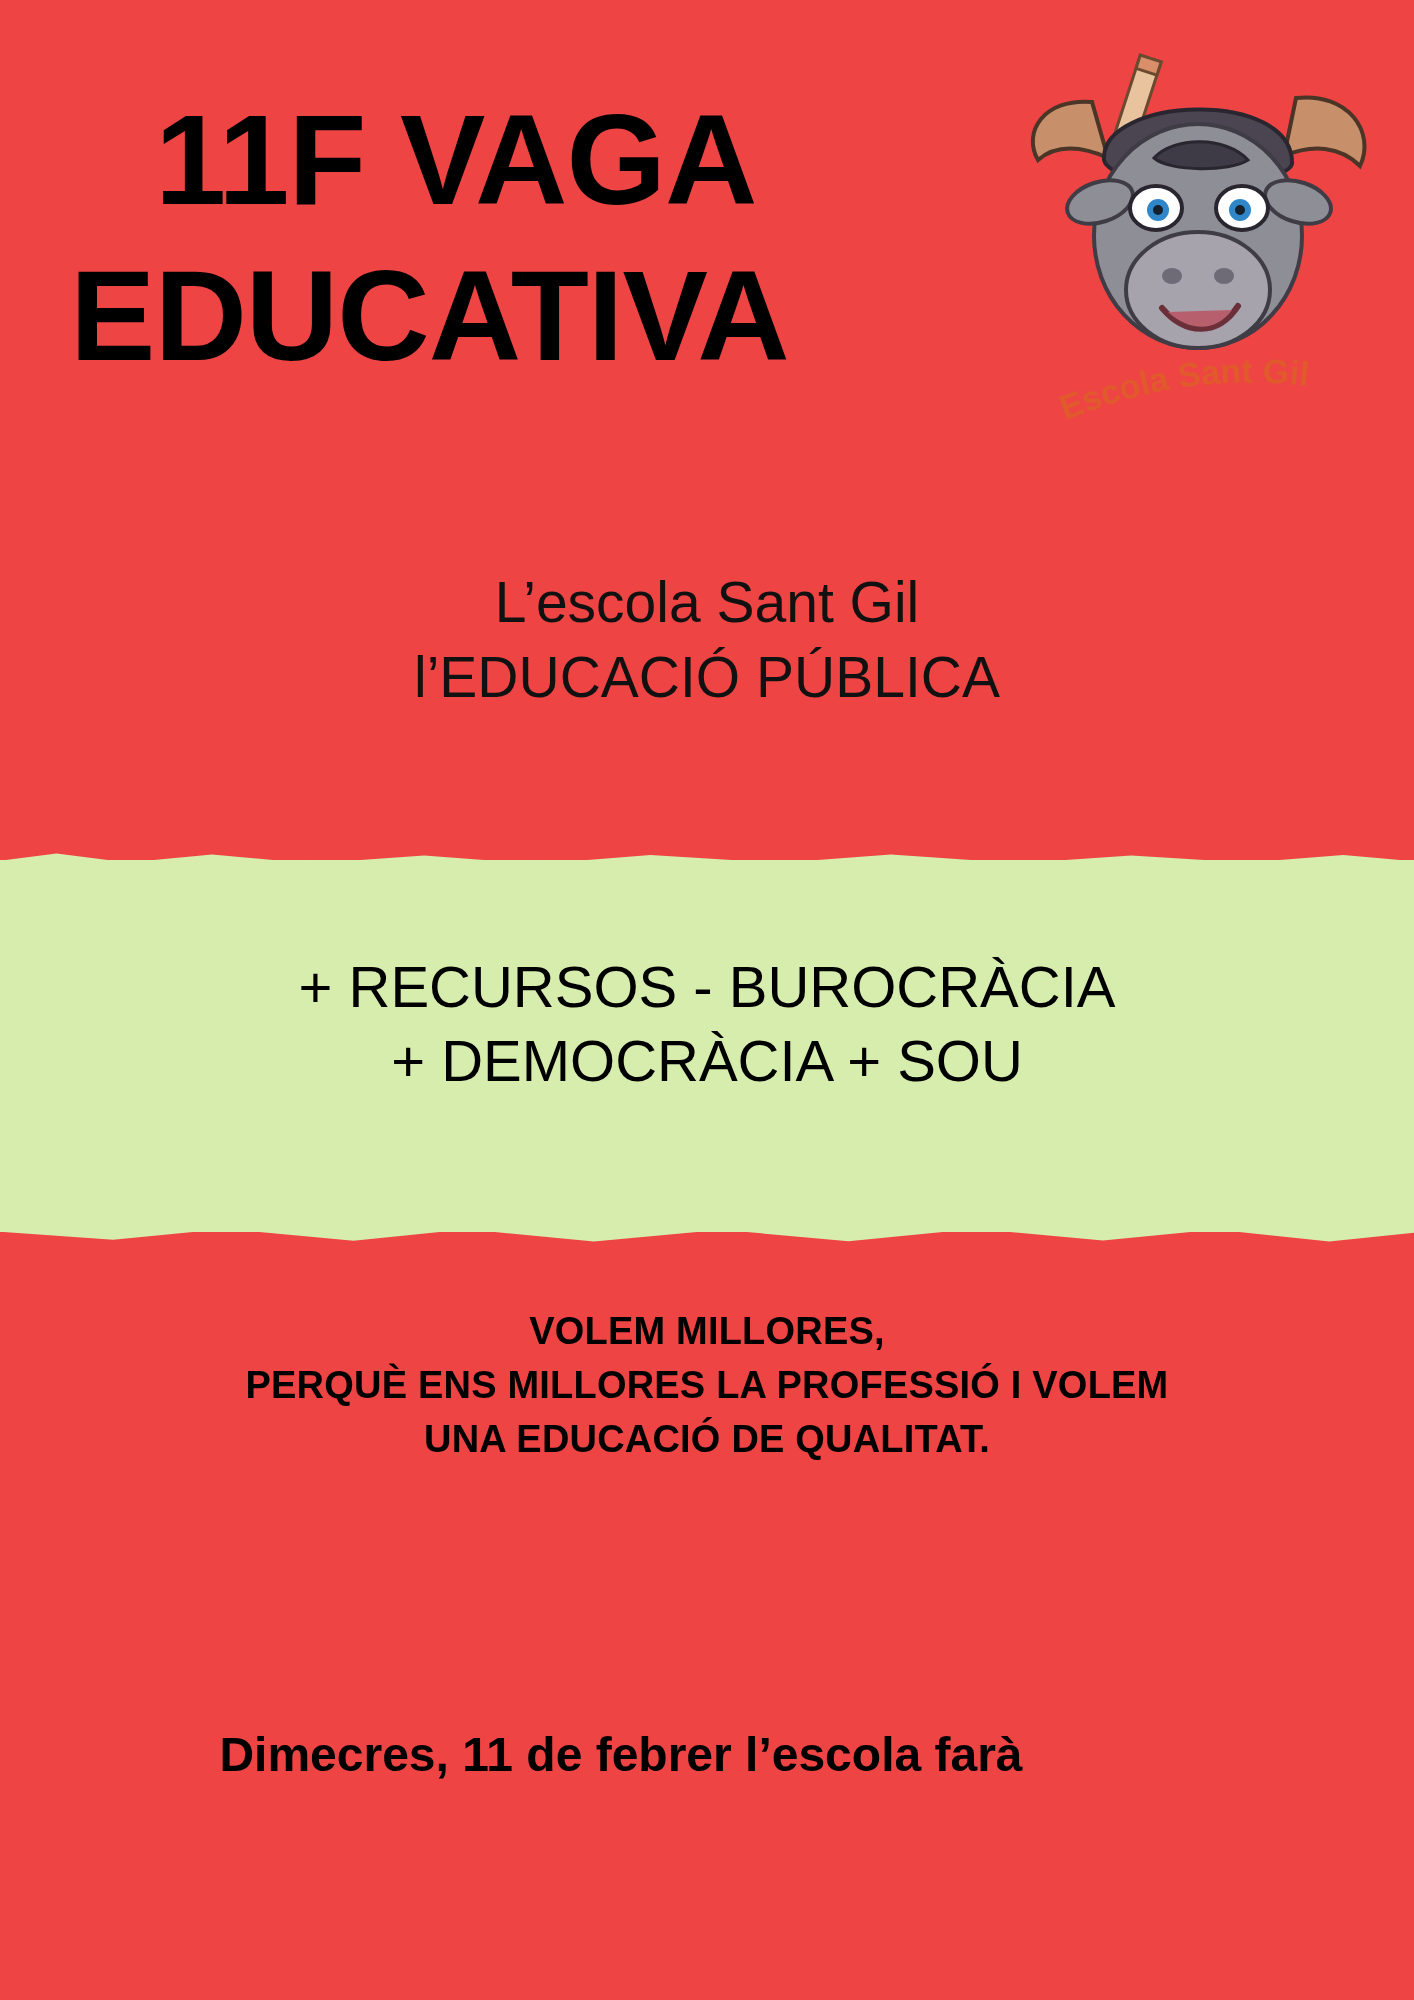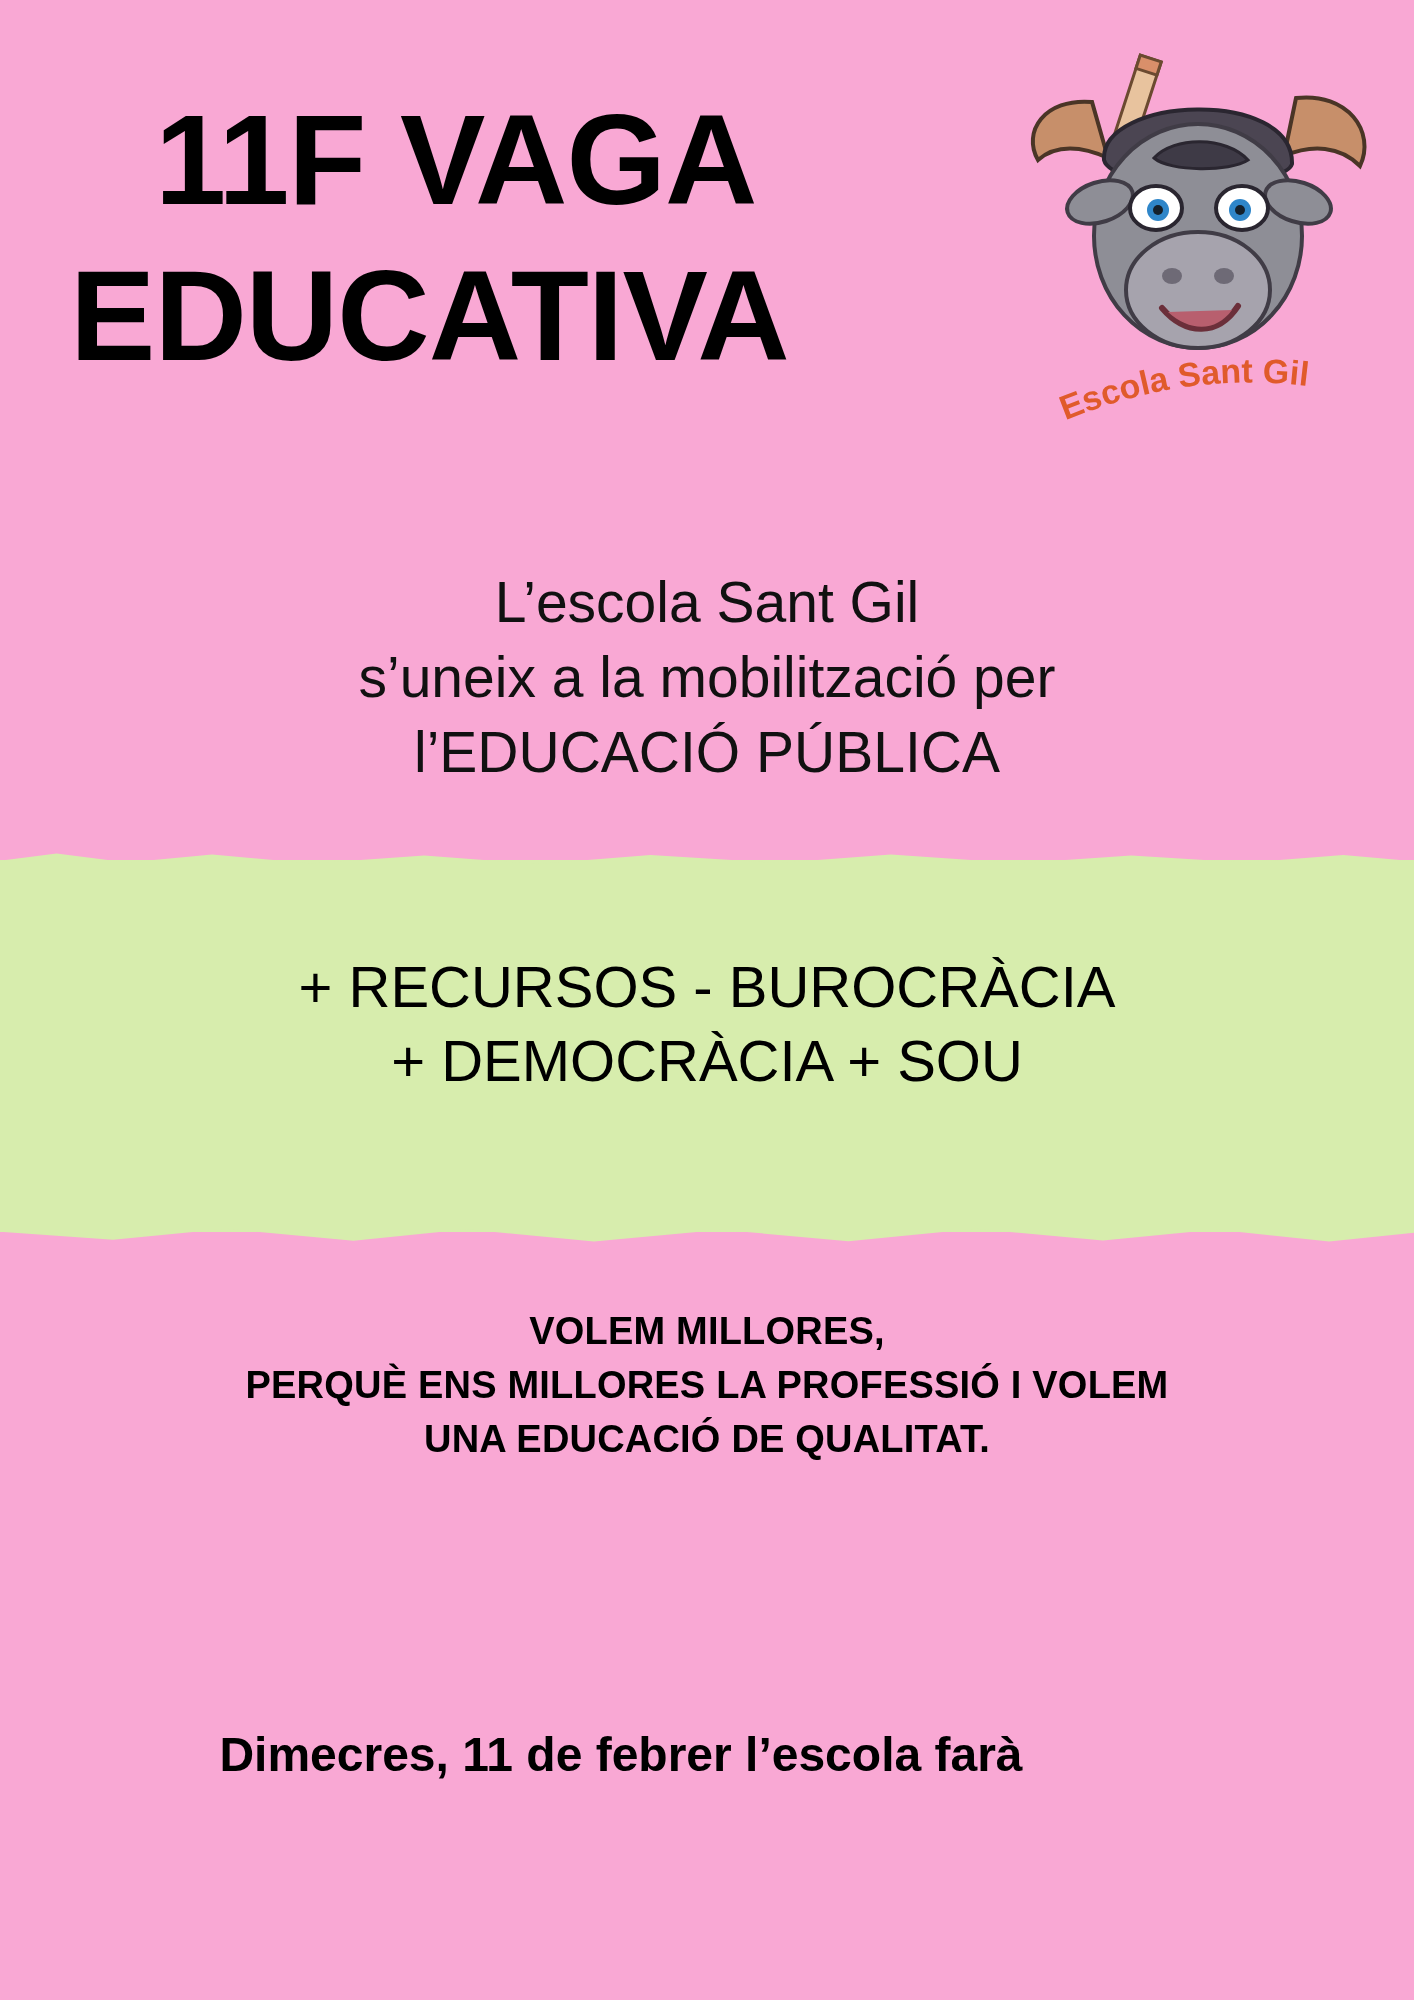--- a/index.html
+++ b/index.html
@@ -7,21 +7,21 @@
     padding: 0;
     background: #ffffff;
   }
   body {
     font-family: "Liberation Sans", sans-serif;
   }
   .poster {
     position: relative;
     width: 1414px;
     height: 2000px;
-    background: #f9a8d4;
+    background: #ef4444;
     overflow: hidden;
   }
 
   
   .title-block {
     position: absolute;
     left: 0;
     top: 75px;
     width: 1414px;
     padding: 0 0 0 0;
@@ -202,21 +202,20 @@
         <path id="arc" d="M 10 78 Q 170 10 332 56"></path>
       </defs>
       <text font-family="'Liberation Sans', sans-serif" font-size="34" font-weight="700" fill="#e05a2b">
         <textPath href="#arc" startOffset="2%">Escola Sant Gil</textPath>
       </text>
     </svg>
   </div>
 
   <div class="subtitle">
     <div>L’escola Sant Gil</div>
-    <div>s’uneix a la mobilització per</div>
     <div>l’EDUCACIÓ PÚBLICA</div>
   </div>
 
   <div class="band">
     <div class="band-text">
       <div>+ RECURSOS - BUROCRÀCIA</div>
       <div>+ DEMOCRÀCIA + SOU</div>
     </div>
   </div>
 

